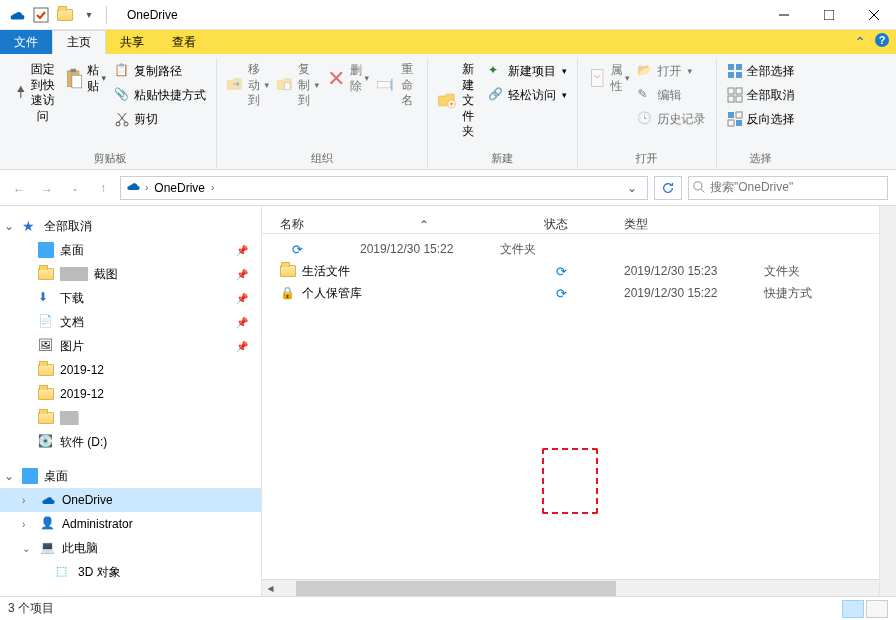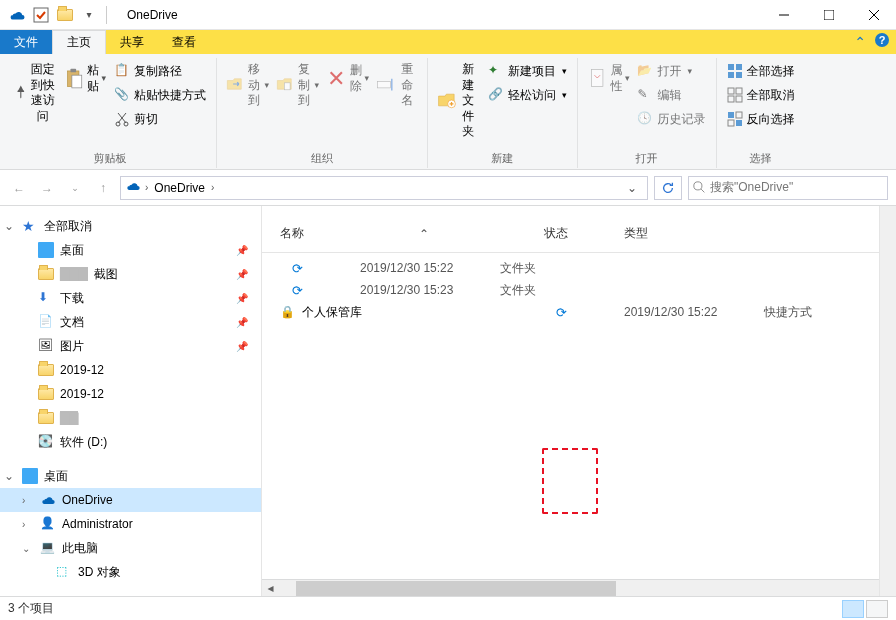--- a/index.html
+++ b/index.html
@@ -47,21 +47,21 @@
 .tree-item { display: flex; align-items: center; height: 24px; padding-left: 20px; gap: 6px; }
 .tree-item.indent1 { padding-left: 38px; }
 .tree-item.indent2 { padding-left: 38px; }
 .tree-item.selected { background: #cce8ff; }
 .tree-icon { width: 16px; height: 16px; flex-shrink: 0; }
 .pin-icon { margin-left: auto; margin-right: 12px; color: #7a7a7a; font-size: 10px; }
 .tree-group-header { font-weight: normal; }
 .tree-expand { width: 12px; color: #666; flex-shrink: 0; margin-left: -16px; }
 
 .fileview { flex: 1; display: flex; flex-direction: column; }
-.columns { display: flex; height: 28px; border-bottom: 1px solid #e5e5e5; align-items: flex-start; padding-left: 18px; color: #333; margin-top: 19px; }
+.columns { display: flex; height: 28px; border-bottom: 1px solid #e5e5e5; align-items: flex-end; padding-left: 18px; color: #333; }
 .col { font-size: 12px; }
 .col.name { width: 264px; display: flex; align-items: center; }
 .col.state { width: 80px; }
 .col.date { width: 140px; }
 .col.type { width: 100px; }
 .sort-arrow { margin: 0 auto; color: #555; }
 
 .rows { flex: 1; padding: 4px 0; position: relative; }
 .row { display: flex; height: 22px; align-items: center; padding-left: 18px; }
 .row .rname { width: 264px; display: flex; align-items: center; gap: 6px; }
@@ -437,20 +437,24 @@
       <div class="col state">状态</div>
       <div class="col type">类型</div>
     </div>
     <div class="rows">
       <div class="row">
         <div class="rstate"><span class="sync-ico">⟳</span></div>
         <div class="rdate">2019/12/30 15:22</div>
         <div class="rtype">文件夹</div>
       </div>
       <div class="row">
+        <div class="rname">
+            <span class="folder-ico"></span>
+            <span>生活文件</span>
+          </div>
         <div class="rstate"><span class="sync-ico">⟳</span></div>
         <div class="rdate">2019/12/30 15:23</div>
         <div class="rtype">文件夹</div>
       </div>
       <div class="row">
         <div class="rname">
             <span style="width:16px;color:#888">🔒</span>
             <span>个人保管库</span>
           </div>
         <div class="rstate"><span class="sync-ico">⟳</span></div>

